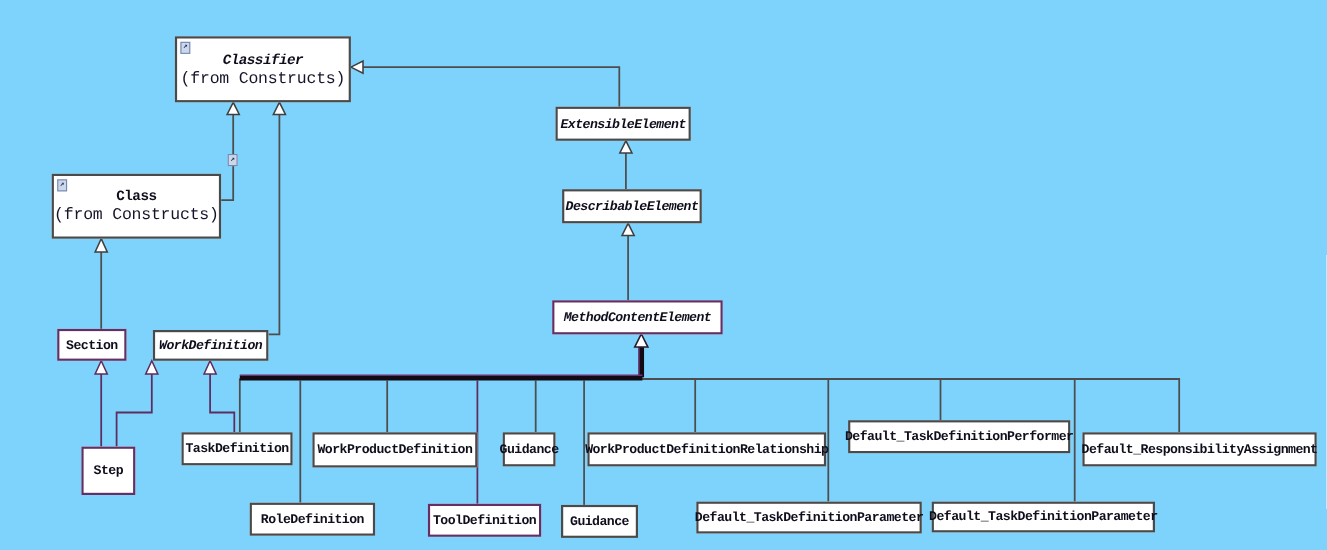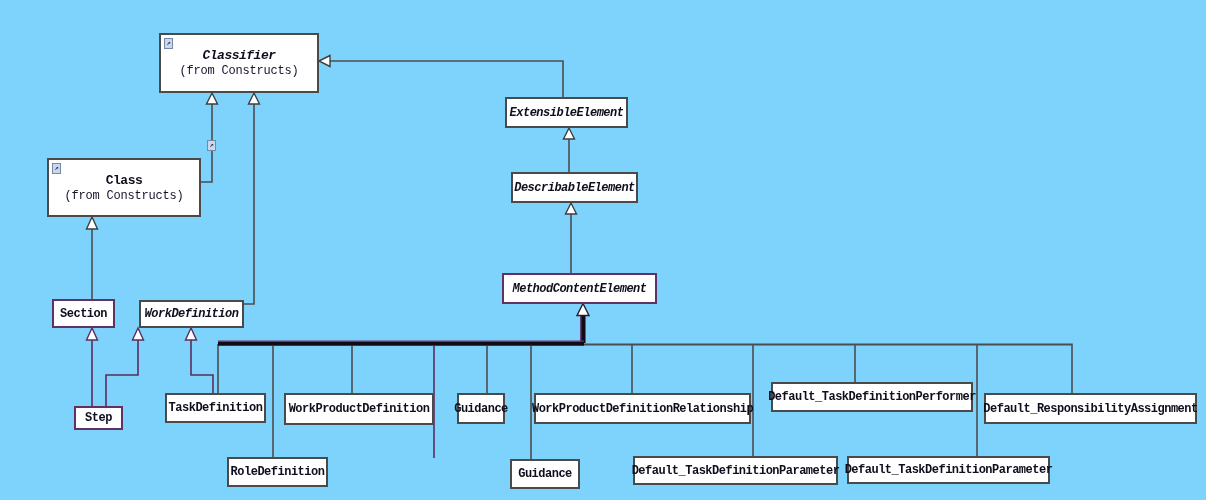--- a/index.html
+++ b/index.html
@@ -6,21 +6,21 @@
   .canvas{position:relative;width:1206px;height:500px;background:#7dd3fc;overflow:hidden;
           font-family:Liberation Mono, monospace;}
   .edges{position:absolute;left:0;top:0;}
   .node{position:absolute;box-sizing:border-box;border:2px solid #4a4a4a;background:#fff;
         display:flex;align-items:center;justify-content:center;}
   .node .lbl{font-weight:bold;font-size:12px;letter-spacing:-0.5px;color:#0e0e1c;white-space:nowrap;}
   .node.abstract .lbl{font-style:italic;}
   .node.purple{border-color:#643064;}
   .node.big{flex-direction:column;}
   .node.big .lbl{font-size:13px;}
-  .node .sub{font-size:12px;letter-spacing:-0.2px;color:#14142a;margin-top:1px;white-space:nowrap;text-align:center;}
+  .node .sub{font-size:15px;letter-spacing:-0.2px;color:#14142a;margin-top:1px;white-space:nowrap;text-align:center;}
   .nav-icon{position:absolute;box-sizing:border-box;width:9px;height:11px;
             background:#ccd7ea;border:1px solid #7389b0;color:#1c2f55;
             font-size:7px;line-height:9px;text-align:center;font-weight:bold;}
   .nav-icon.in-box{top:3px;left:3px;}
 </style>
 </head>
 <body>
 
 <div class="canvas">
 
@@ -114,21 +114,21 @@
   </div>
 
   <div class="node purple" style="left:52px;top:299px;width:63px;height:29px;">
     <span class="lbl">Section</span>
   </div>
 
   <div class="node abstract" style="left:139px;top:300px;width:105px;height:28px;align-items:center;">
     <span class="lbl">WorkDefinition</span>
   </div>
 
-  <div class="node purple" style="left:74px;top:406px;width:49px;height:24px;">
+  <div class="node purple" style="left:74px;top:406px;width:49px;height:44px;">
     <span class="lbl">Step</span>
   </div>
 
   <div class="node" style="left:165px;top:393px;width:101px;height:30px;">
     <span class="lbl">TaskDefinition</span>
   </div>
 
   <div class="node" style="left:284px;top:393px;width:150px;height:32px;">
     <span class="lbl">WorkProductDefinition</span>
   </div>
@@ -142,24 +142,27 @@
   </div>
 
   <div class="node" style="left:771px;top:382px;width:202px;height:30px;">
     <span class="lbl">Default_TaskDefinitionPerformer</span>
   </div>
 
   <div class="node" style="left:984px;top:393px;width:213px;height:31px;">
     <span class="lbl">Default_ResponsibilityAssignment</span>
   </div>
 
-  <div class="node" style="left:227px;top:457px;width:101px;height:30px;">
+  <div class="node" style="left:227px;top:457px;width:114px;height:30px;">
     <span class="lbl">RoleDefinition</span>
   </div>
 
+  <div class="node purple" style="left:389px;top:458px;width:103px;height:30px;">
+    <span class="lbl">ToolDefinition</span>
+  </div>
 
   <div class="node" style="left:510px;top:459px;width:70px;height:30px;">
     <span class="lbl">Guidance</span>
   </div>
 
   <div class="node" style="left:633px;top:456px;width:205px;height:29px;">
     <span class="lbl">Default_TaskDefinitionParameter</span>
   </div>
 
   <div class="node" style="left:847px;top:456px;width:203px;height:28px;">

